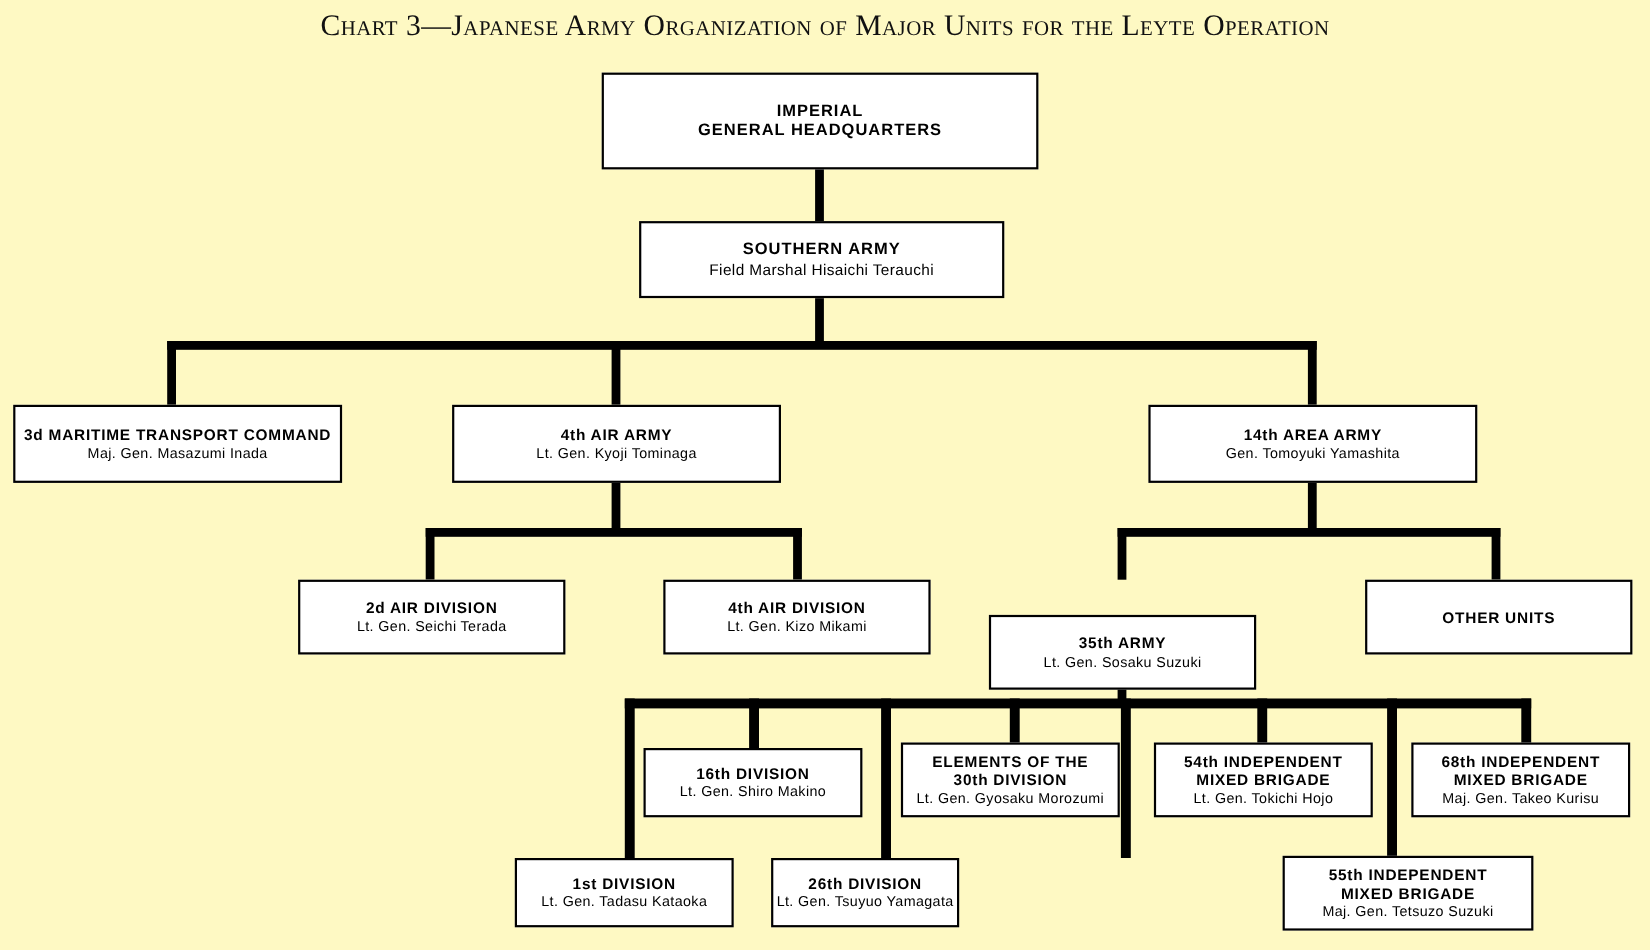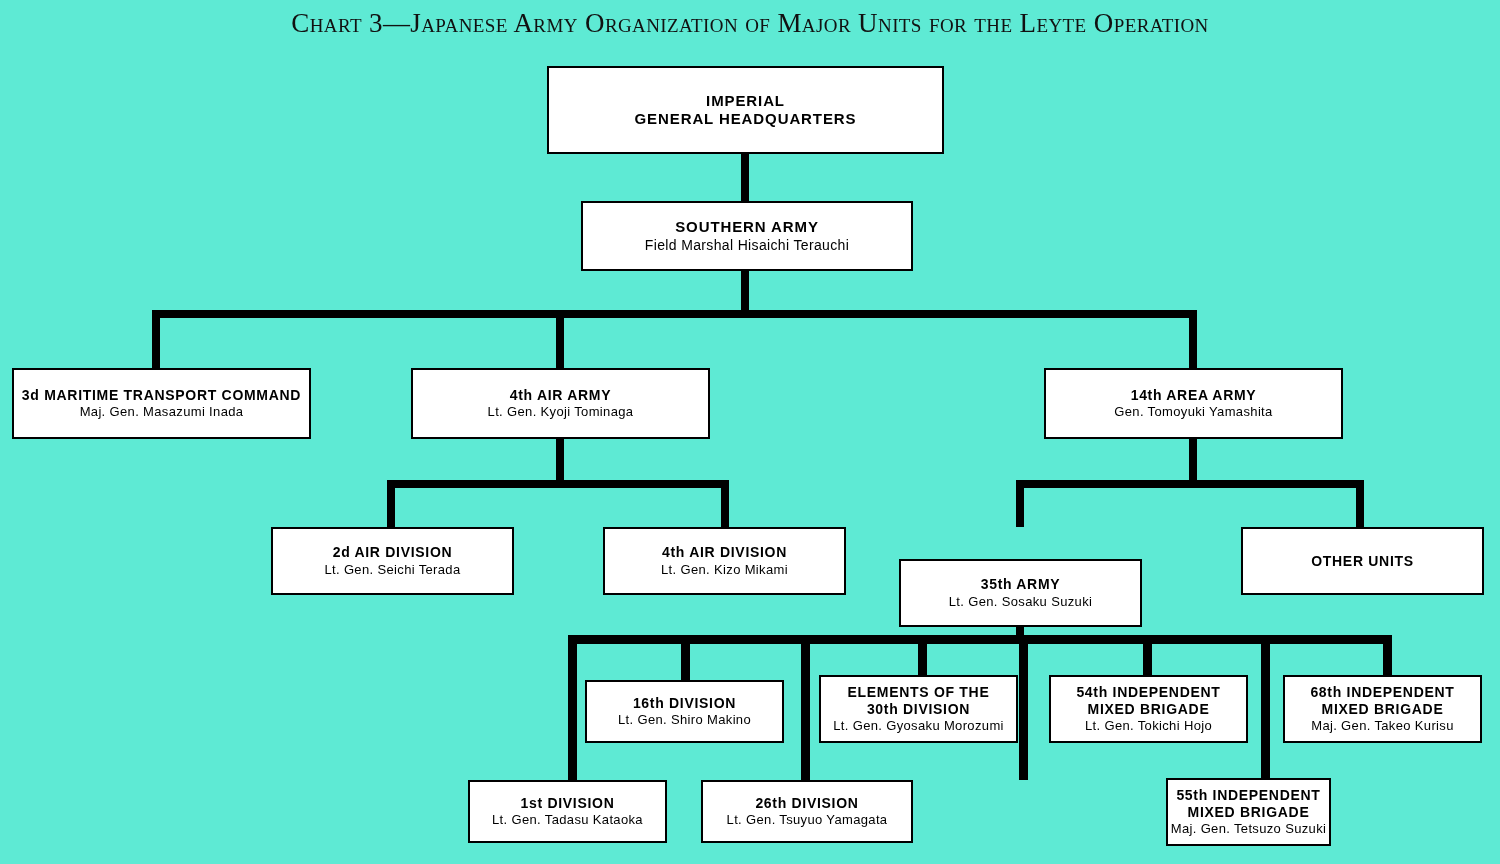--- a/index.html
+++ b/index.html
@@ -9,21 +9,21 @@
     background: #ffffff;
   }
   body {
     font-family: "Liberation Sans", sans-serif;
     color: #000000;
   }
   #chart-canvas {
     position: relative;
     width: 1500px;
     height: 864px;
-    background: #5eead4;
+    background: #fef9c3;
     overflow: hidden;
   }
 
   
   #chart-title {
     position: absolute;
     left: 0;
     top: 8px;
     width: 1500px;
     text-align: center;
@@ -185,25 +185,25 @@
     <div class="unit small">68th INDEPENDENT</div>
     <div class="unit small">MIXED BRIGADE</div>
     <div class="cmdr small">Maj. Gen. Takeo Kurisu</div>
   </div>
 
   <div class="node" style="left:468px; top:780px; width:199px; height:63px;">
     <div class="unit small">1st DIVISION</div>
     <div class="cmdr small">Lt. Gen. Tadasu Kataoka</div>
   </div>
 
-  <div class="node" style="left:701px; top:780px; width:212px; height:63px;">
+  <div class="node" style="left:701px; top:780px; width:171px; height:63px;">
     <div class="unit small">26th DIVISION</div>
     <div class="cmdr small">Lt. Gen. Tsuyuo Yamagata</div>
   </div>
 
 
-  <div class="node" style="left:1166px; top:778px; width:165px; height:68px;">
+  <div class="node" style="left:1166px; top:778px; width:228px; height:68px;">
     <div class="unit small">55th INDEPENDENT</div>
     <div class="unit small">MIXED BRIGADE</div>
     <div class="cmdr small">Maj. Gen. Tetsuzo Suzuki</div>
   </div>
 
 </div>
 
 </body></html>

